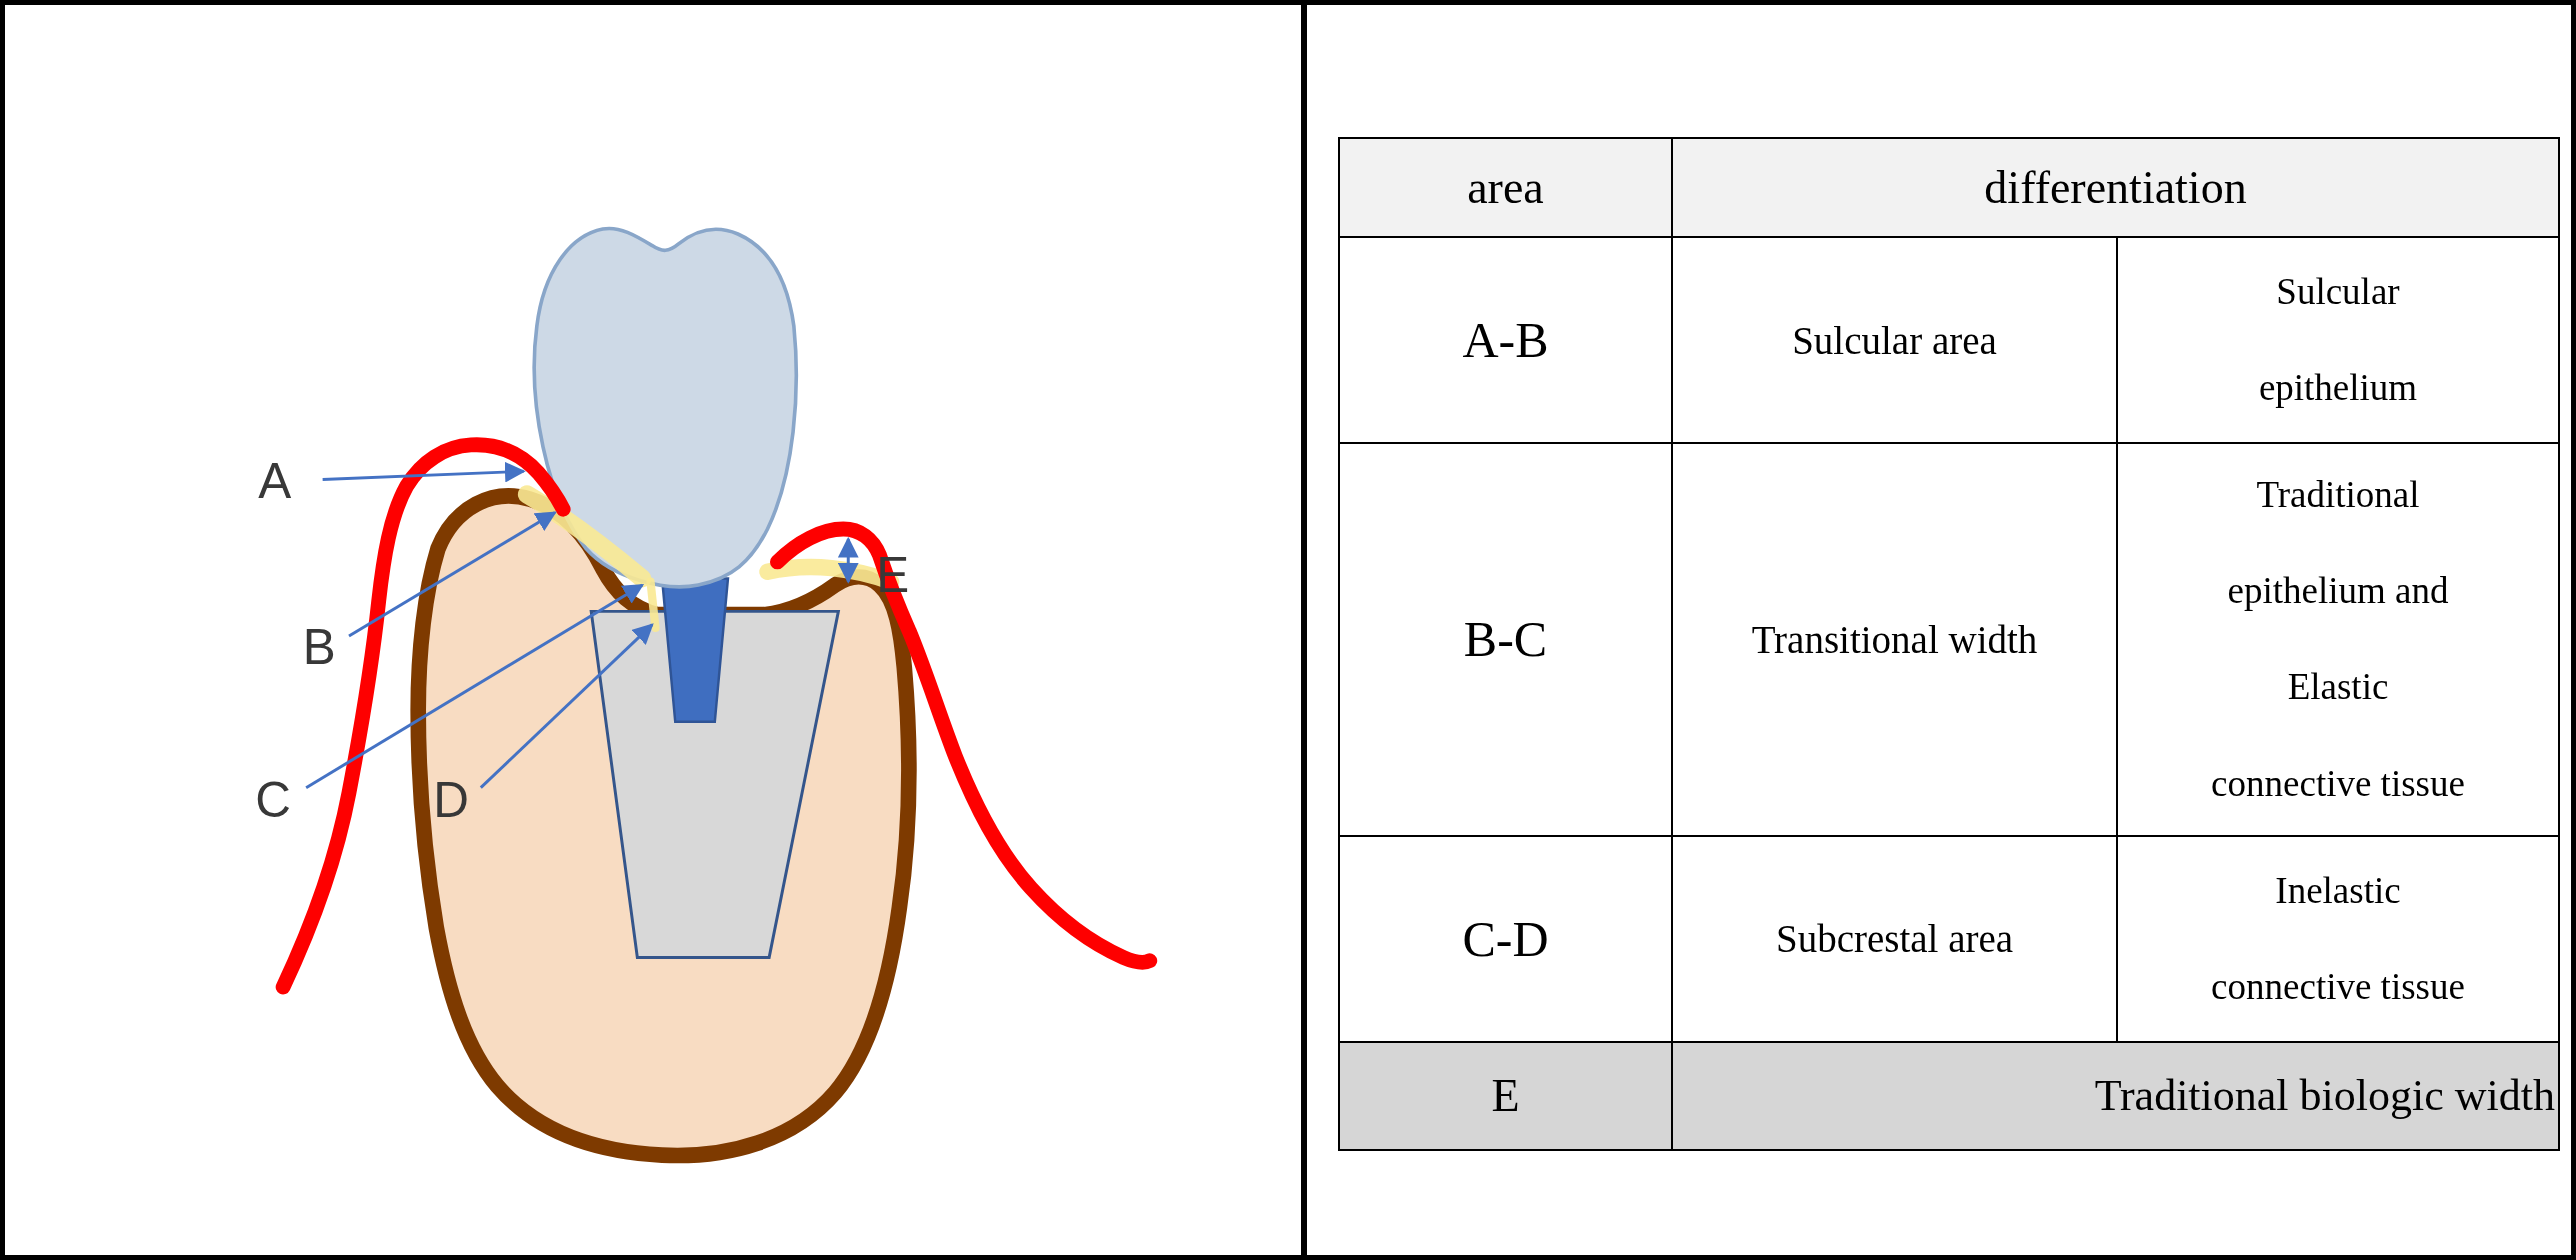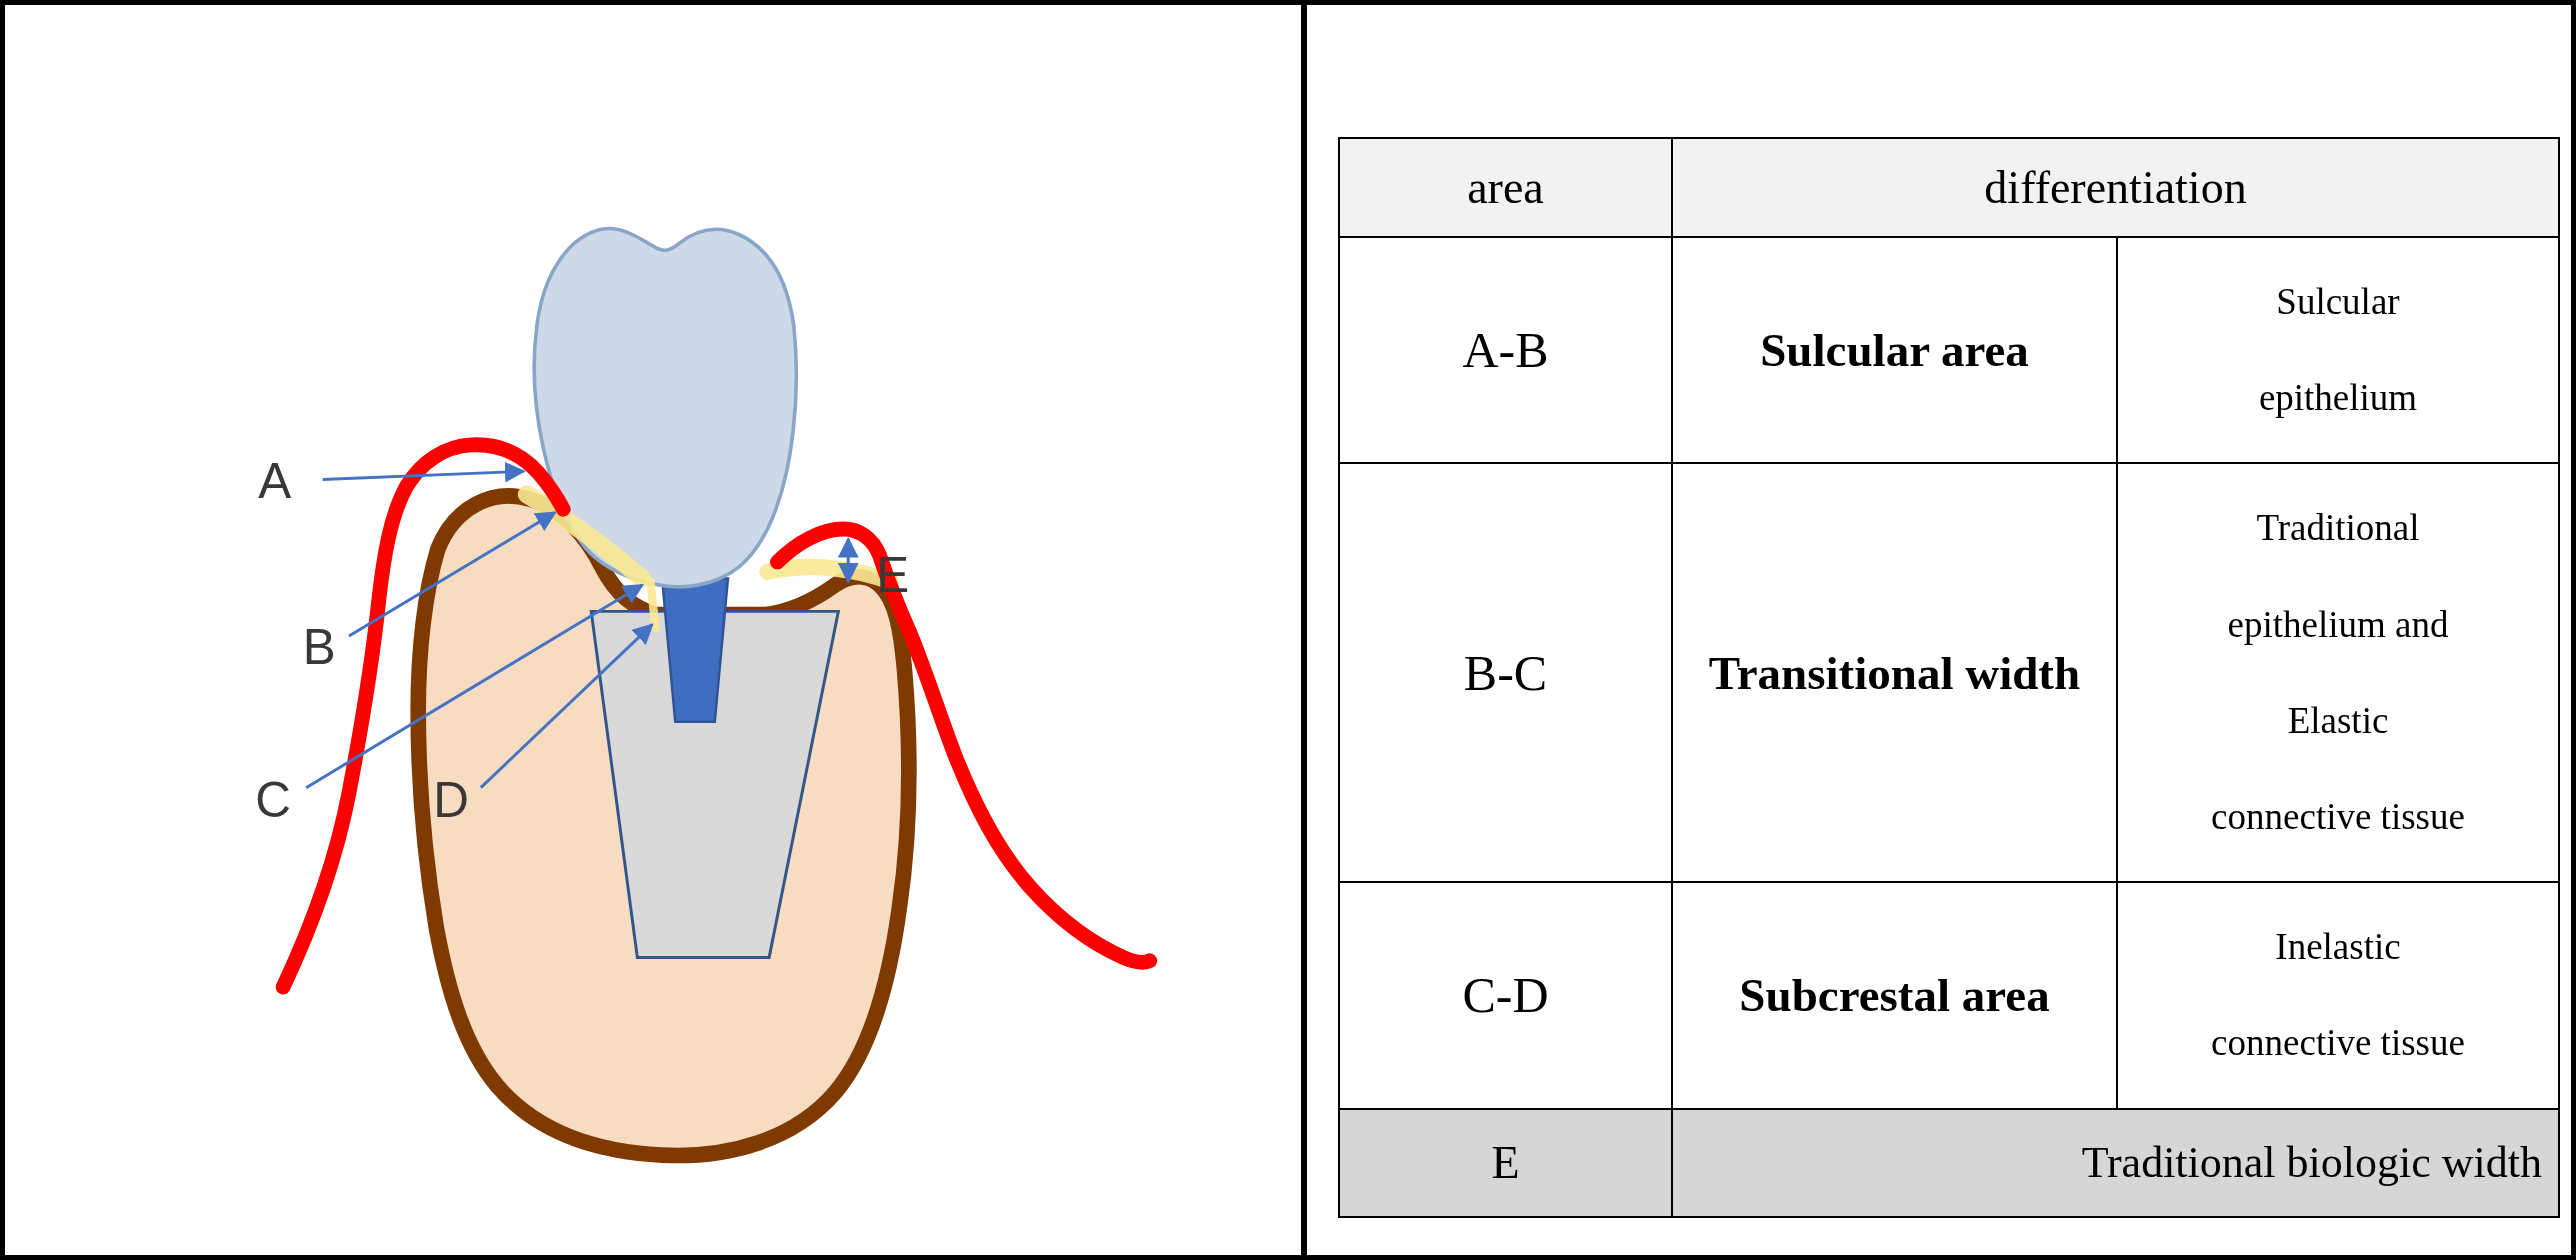--- a/index.html
+++ b/index.html
@@ -28,28 +28,28 @@
     left:1333px;top:132px;
     width:1221px;height:1007px;
     border-collapse:collapse;
     table-layout:fixed;
     text-align:center;
     color:#000000;
   }
   table.zones td{
     border:2.1px solid #000000;
     vertical-align:middle;
-    padding:16px;
+    padding:3px;
   }
   td.hdr{
     background:var(--table_header_bg,#f2f2f2);
     font-size:46px;
   }
   td.area-cell{font-size:50px;}
-  td.zone-cell{font-size:47px;font-weight:bold;}
+  td.zone-cell{font-size:39px;}
   td.tissue-cell{
     font-size:37px;
     line-height:2.6;
     white-space:pre-line;
     border-radius:7px;
   }
   tr.footer-row td{
     background:var(--table_footer_bg,#d6d6d6);
   }
   td.footer-area{font-size:46px;}

